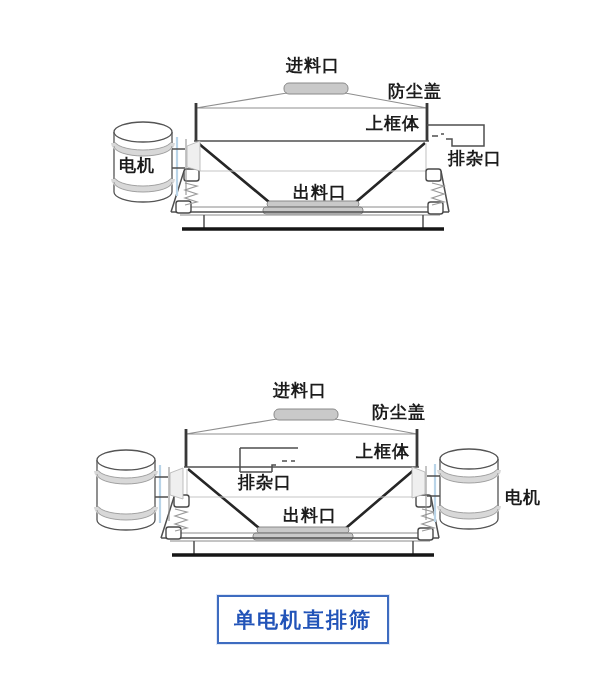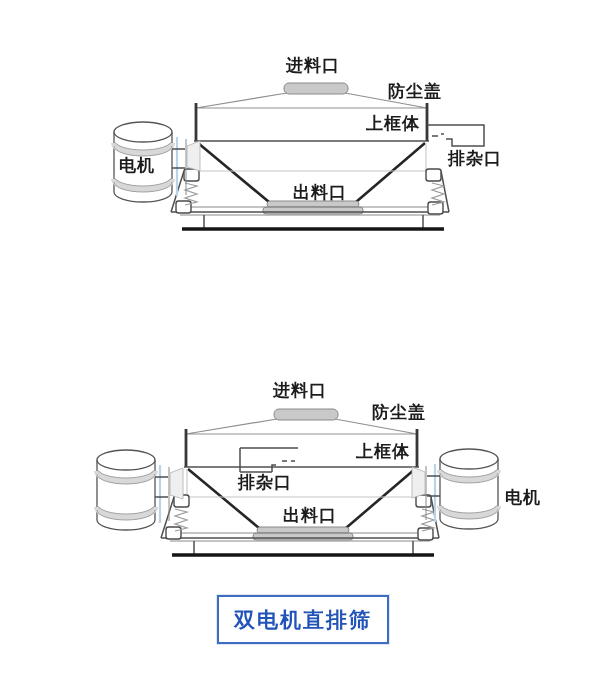--- a/index.html
+++ b/index.html
@@ -127,15 +127,15 @@
   <div class="part-label" style="left:293px;top:184px">出料口</div>
 
 
   <div class="part-label" style="left:273px;top:382px">进料口</div>
   <div class="part-label" style="left:372px;top:404px">防尘盖</div>
   <div class="part-label" style="left:356px;top:443px">上框体</div>
   <div class="part-label" style="left:238px;top:474px">排杂口</div>
   <div class="part-label" style="left:283px;top:507px">出料口</div>
   <div class="part-label" style="left:505px;top:489px">电机</div>
 
-  <div class="caption-box" style="left:217px;top:595px;width:168px;height:45px">双电机直排筛</div>
+  <div class="caption-box" style="left:217px;top:595px;width:168px;height:45px">单电机直排筛</div>
 
 </div>
 
 </body></html>

